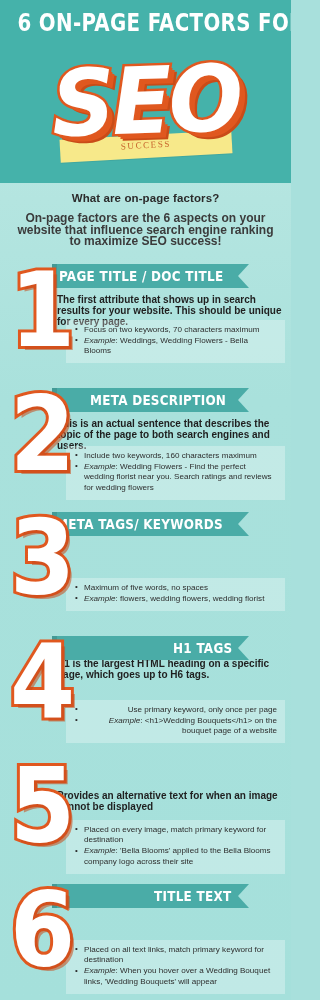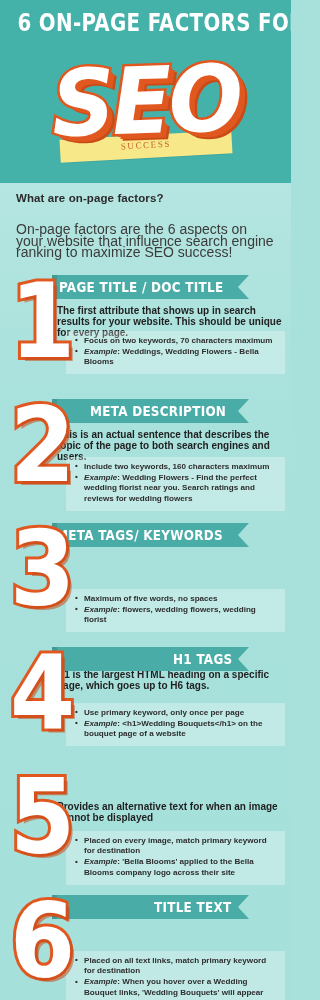--- a/index.html
+++ b/index.html
@@ -65,26 +65,26 @@
     transform:scaleX(1.06) rotate(-2deg);
     -webkit-text-stroke:5px #e0581f;
     paint-order:stroke fill;
     text-shadow:
        3px 3px 0 #e0581f,
        5px 5px 0 #e0581f,
        7px 7px 0 #c94c18;
   }
 
   
-  .intro { position:relative; padding:9px 16px 0 16px; }
+  .intro { position:relative; padding:9px 16px 0 16px; text-align:center; }
   .intro-heading {
     font-size:11.5px; font-weight:bold; color:#2b2b2b; letter-spacing:0.1px;
   }
   .intro-body {
-    margin-top:20px; font-size:14px; line-height:11.5px; color:#3b3b3b;
+    margin-top:9px; font-size:12px; line-height:11.5px; color:#3b3b3b;font-weight:bold;
   }
 
   
   .section { position:relative; height:124px; }
   .section.s1 { margin-top:14px; }
 
   .num {
     position:absolute; left:10px; top:-6px;
     width:62px; height:112px;
     font-family:"Liberation Sans Narrow","DejaVu Sans Condensed","Liberation Sans",sans-serif;
@@ -136,21 +136,20 @@
 
   .lead {
     position:absolute; left:57px; top:32px; width:228px;
     font-size:10px; line-height:11px; font-weight:bold; color:#1f1f1f;
   }
 
   .bullets {
     position:absolute; left:66px; width:219px;
     background:rgba(255,255,255,0.30);
     padding:5px 8px 6px 8px;
-    font-weight:bold;
   }
   .bullets ul { list-style:none; }
   .bullets li {
     position:relative;
     padding-left:10px;
     font-size:8.1px; line-height:10.5px; color:#2d2d2d;
     margin-bottom:0.5px;
   }
   .bullets li::before{
     content:"\2022"; position:absolute; left:1px; top:-0.5px; color:#2d2d2d; font-size:8px;
@@ -219,21 +218,21 @@
           </ul>
         </div>
       </div>
       <div class="section">
         <div class="num">4</div>
         <div class="ribbon">
           <div class="ribbon-fold"></div>
           <div class="ribbon-label">H1 TAGS</div>
         </div>
         <div class="lead" style="top: 24px;">H1 is the largest HTML heading on a specific page, which goes up to H6 tags.</div>
-        <div class="bullets" style="top: 58px;">
+        <div class="bullets" style="top: 66px; text-align: right;">
           <ul>
             <li><span>Use primary keyword, only once per page</span></li>
             <li><em>Example</em><span>: &lt;h1&gt;Wedding Bouquets&lt;/h1&gt; on the bouquet page of a website</span></li>
           </ul>
         </div>
       </div>
       <div class="section">
         <div class="num">5</div>
         <div class="lead" style="top: 32px;">Provides an alternative text for when an image cannot be displayed</div>
         <div class="bullets" style="top: 62px;">

